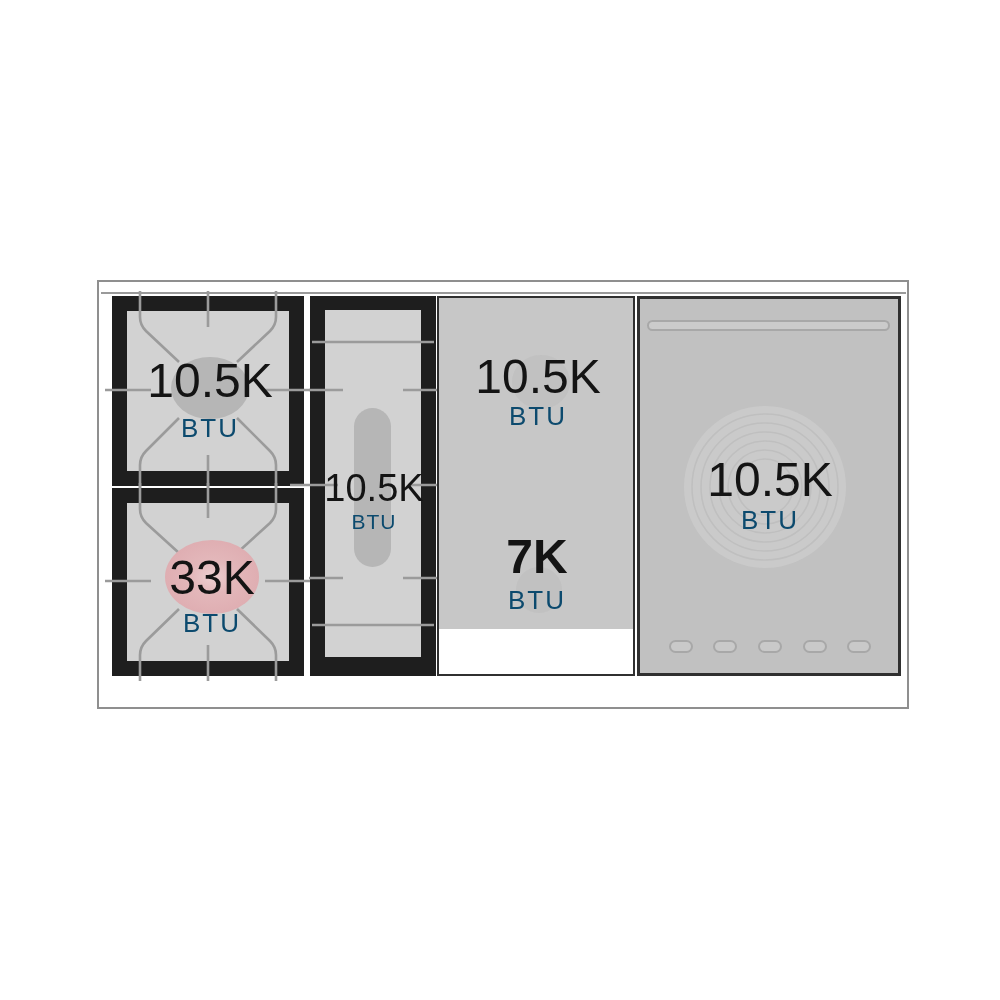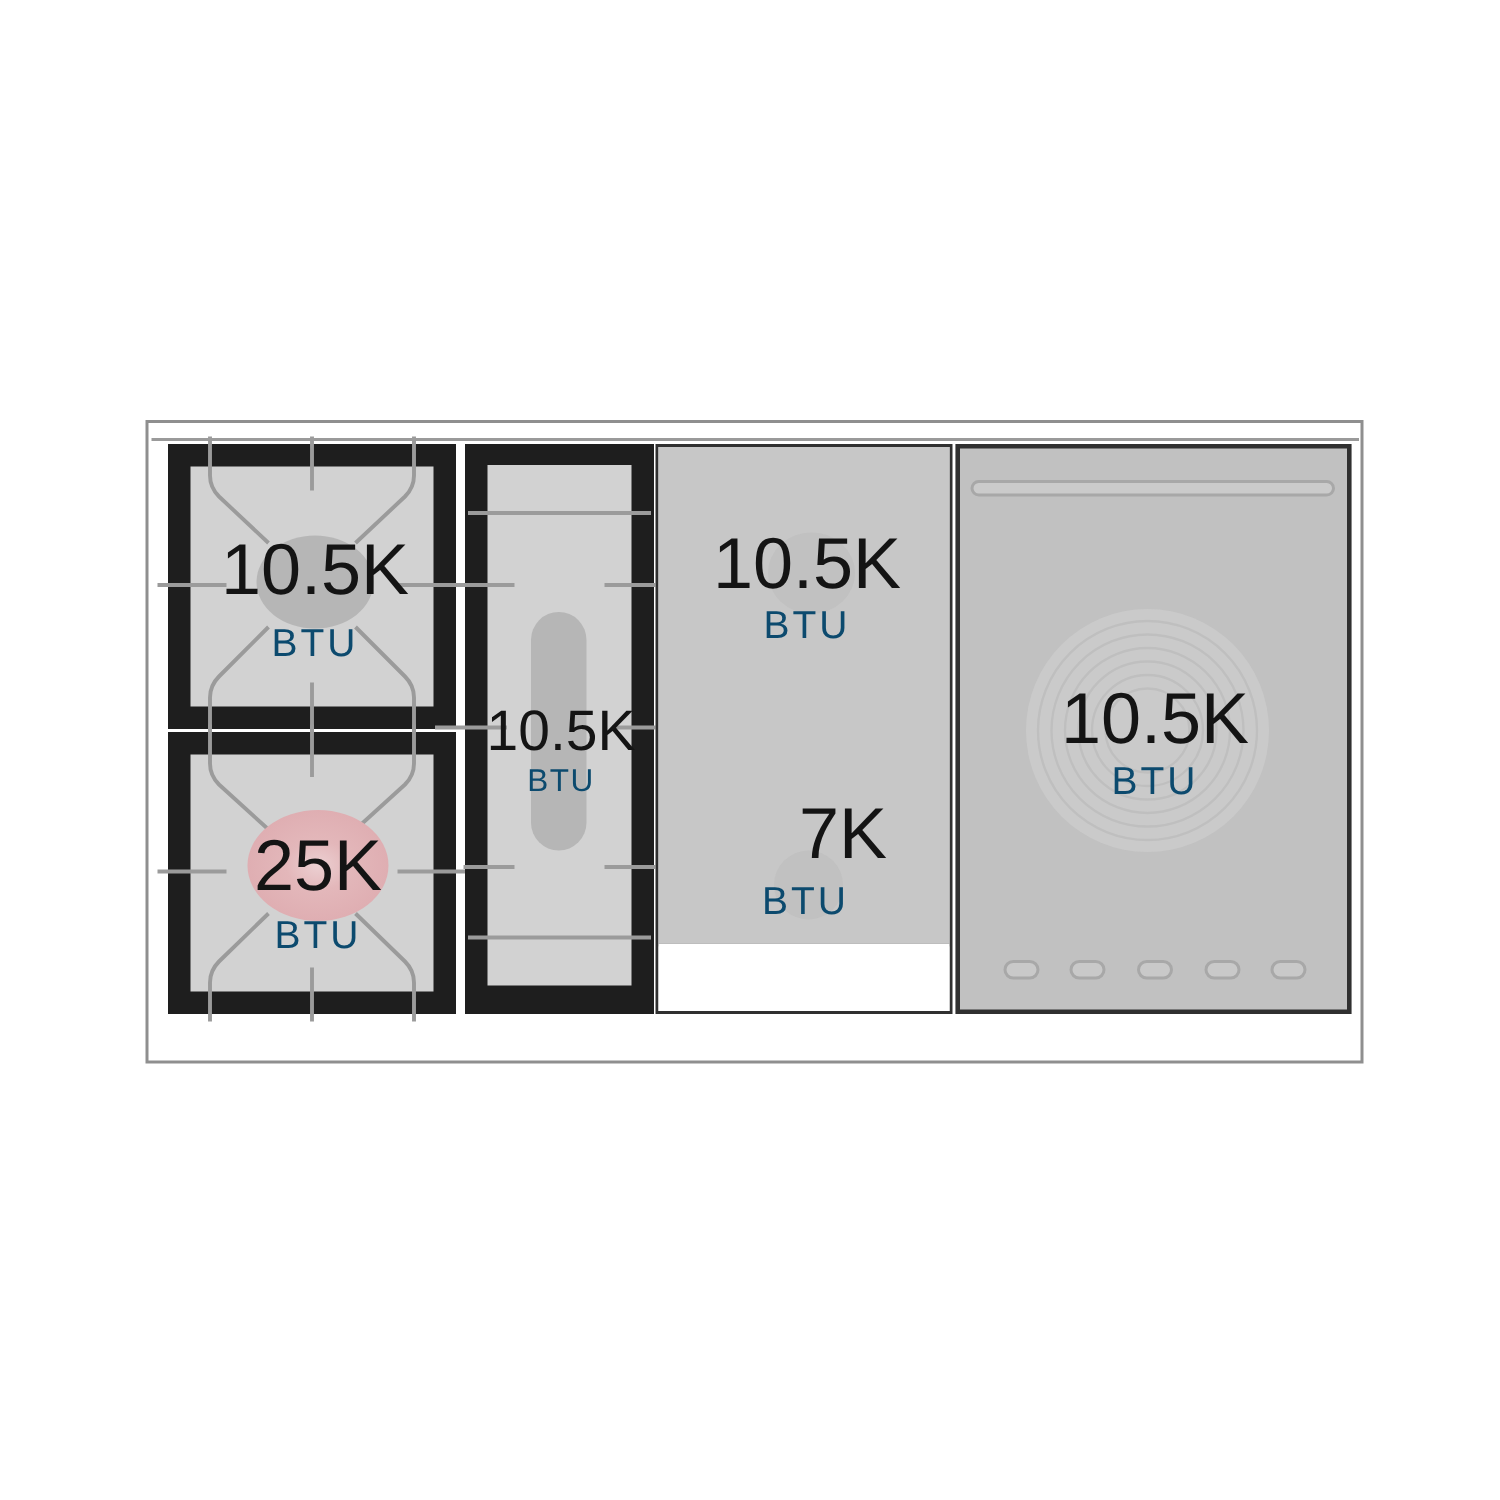--- a/index.html
+++ b/index.html
@@ -141,28 +141,28 @@
     <div class="oval-btn" style="left:29px;"></div>
     <div class="oval-btn" style="left:73px;"></div>
     <div class="oval-btn" style="left:118px;"></div>
     <div class="oval-btn" style="left:163px;"></div>
     <div class="oval-btn" style="left:207px;"></div>
   </div>
 
   <div class="btu-value" style="left:210px;top:381px;">10.5K</div>
   <div class="btu-unit" style="left:210px;top:428px;">BTU</div>
 
-  <div class="btu-value" style="left:212px;top:578px;">25K</div>
+  <div class="btu-value" style="left:212px;top:578px;">33K</div>
   <div class="btu-unit" style="left:212px;top:623px;">BTU</div>
 
   <div class="btu-value small" style="left:374px;top:488px;">10.5K</div>
   <div class="btu-unit small" style="left:374px;top:521px;">BTU</div>
 
   <div class="btu-value" style="left:538px;top:377px;">10.5K</div>
   <div class="btu-unit" style="left:538px;top:416px;">BTU</div>
 
-  <div class="btu-value" style="left:562px;top:557px;">7K</div>
+  <div class="btu-value" style="left:537px;top:557px;font-weight:bold;">7K</div>
   <div class="btu-unit" style="left:537px;top:600px;">BTU</div>
 
   <div class="btu-value" style="left:770px;top:480px;">10.5K</div>
   <div class="btu-unit" style="left:770px;top:520px;">BTU</div>
 
 </div>
 
 </body></html>

